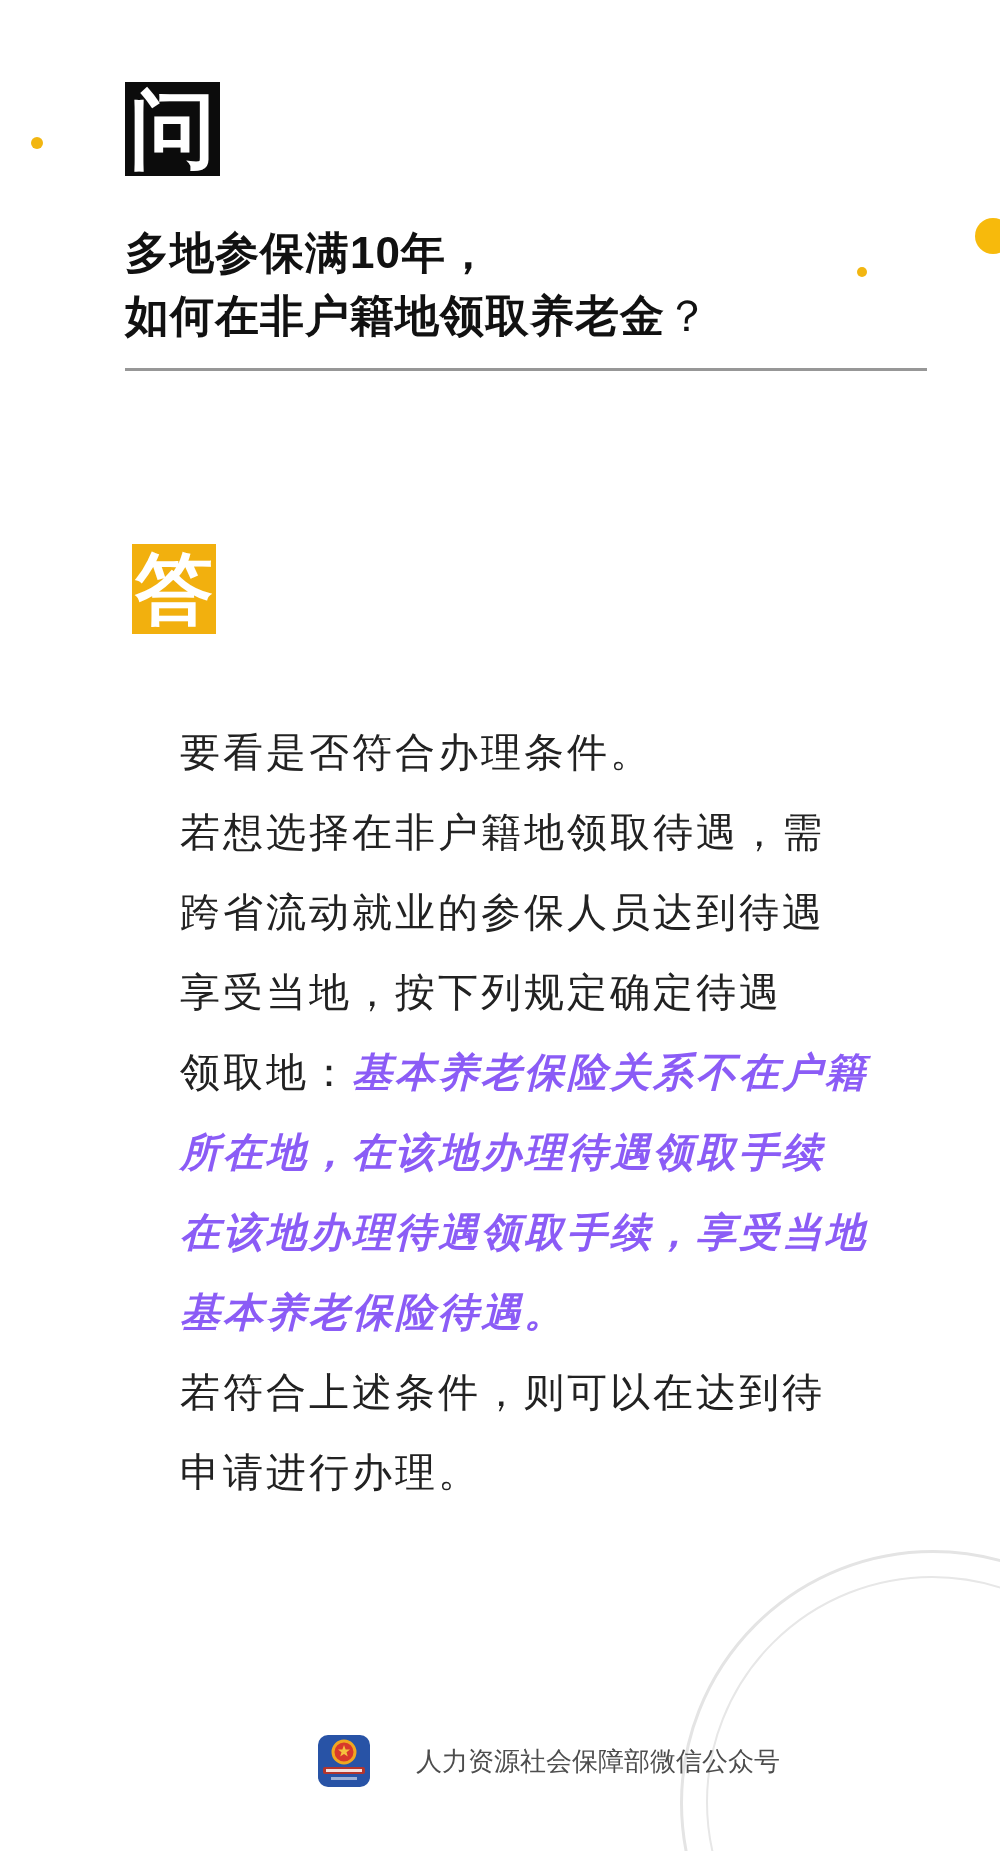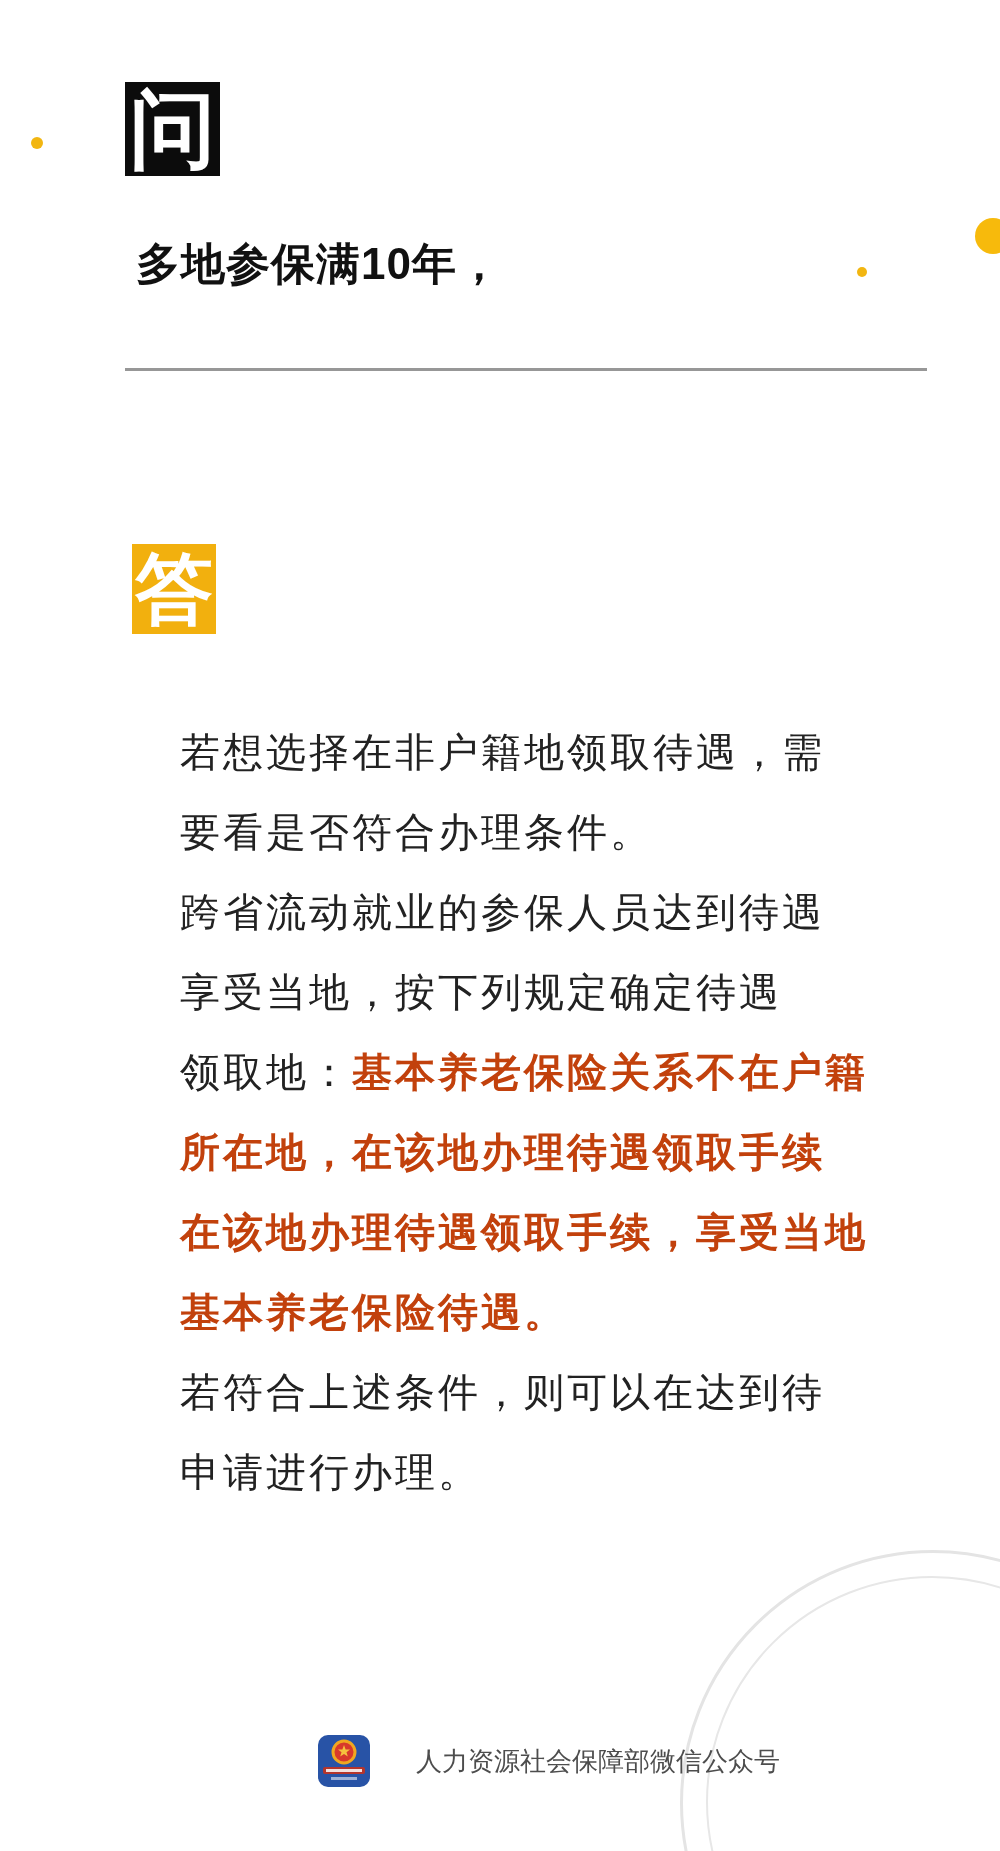--- a/index.html
+++ b/index.html
@@ -24,21 +24,21 @@
   
   .q-badge {
     position: absolute; left: 125px; top: 82px;
     width: 95px; height: 94px;
     background: #0c0c0c; color: #ffffff;
     display: flex; align-items: center; justify-content: center;
     font-size: 86px; font-weight: 700; line-height: 94px;
   }
   .title {
     position: absolute; left: 125px; top: 221px;
-    margin: 11px; color: #111111;
+    margin: 0; color: #111111;
     font-size: 44px; font-weight: 700; line-height: 63px;
     letter-spacing: 1px; white-space: nowrap;
   }
   .title .t-line { display: block; }
   .title .qmark { font-weight: 400; }
   .divider {
     position: absolute; left: 125px; top: 368px;
     width: 802px; height: 3px; background: #979797;
   }
 
@@ -51,21 +51,21 @@
     font-size: 78px; font-weight: 700; line-height: 90px;
   }
   .body {
     position: absolute; left: 180px; top: 712px; width: 680px;
     color: #222222; font-size: 40px; letter-spacing: 3px;
   }
   .body-line { height: 80px; line-height: 80px; white-space: nowrap; }
   .seg { font-weight: 400; }
   .seg.bold {
     font-family: "Liberation Serif", serif;
-    font-weight: 700; color: #c2410c;
+    font-weight: 700; color: #8b5cf6; font-style: italic;
   }
 
   
   .footer-label {
     position: absolute; left: 416px; top: 1745px;
     font-size: 26px; line-height: 32px; color: #4d4d4d;
     letter-spacing: 0px; white-space: nowrap;
   }
   .logo {
     position: absolute; left: 318px; top: 1735px;
@@ -90,31 +90,32 @@
   <span class="big-circle"></span>
   <span class="ring ring-outer"></span>
   <span class="ring ring-inner"></span>
 
   <div class="q-badge">
     <span>问</span>
   </div>
 
   <h1 class="title">
     <span class="t-line">多地参保满10年，</span>
+    <span class="t-line"><span>如何在非户籍地领取养老金</span><span class="qmark">？</span></span>
   </h1>
 
   <div class="divider"></div>
 
   <div class="a-badge">
     <span>答</span>
   </div>
 
   <div class="body" id="answer-body">
+      <div class="body-line"><span class="seg">要看是否符合办理条件。</span></div>
       <div class="body-line"><span class="seg">若想选择在非户籍地领取待遇，需</span></div>
-      <div class="body-line"><span class="seg">要看是否符合办理条件。</span></div>
       <div class="body-line"><span class="seg">跨省流动就业的参保人员达到待遇</span></div>
       <div class="body-line"><span class="seg">享受当地，按下列规定确定待遇</span></div>
       <div class="body-line"><span class="seg">领取地：</span><span class="seg bold">基本养老保险关系不在户籍</span></div>
       <div class="body-line"><span class="seg bold">所在地，在该地办理待遇领取手续</span></div>
       <div class="body-line"><span class="seg bold">在该地办理待遇领取手续，享受当地</span></div>
       <div class="body-line"><span class="seg bold">基本养老保险待遇。</span></div>
       <div class="body-line"><span class="seg">若符合上述条件，则可以在达到待</span></div>
       <div class="body-line"><span class="seg">申请进行办理。</span></div>
     </div>
 

